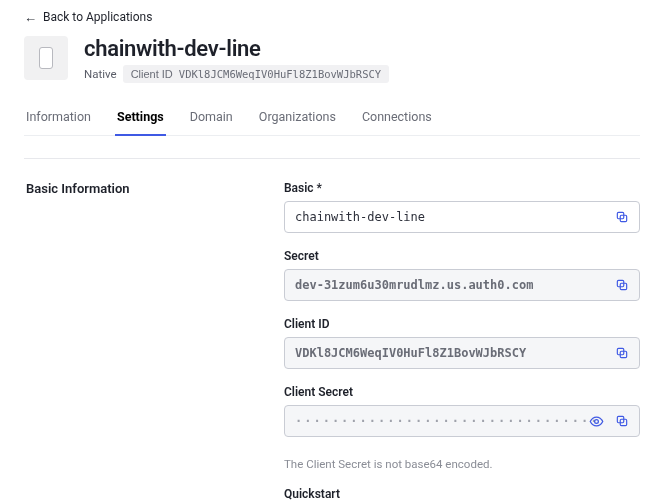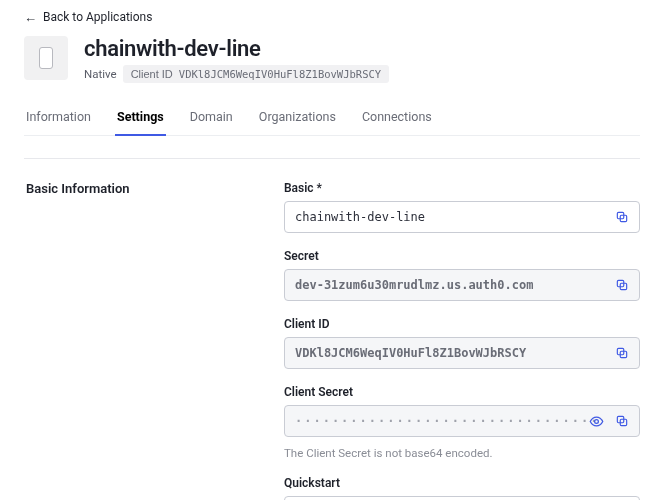--- a/index.html
+++ b/index.html
@@ -144,21 +144,21 @@
   .icon-btn {
     width: 24px; height: 24px;
     display: flex; align-items: center; justify-content: center;
     cursor: pointer;
     border-radius: 3px;
   }
   .icon-btn svg { stroke: #3f59e4; fill: none; }
   .hint {
     font-size: 11.5px;
     color: #8a8d96;
-    margin-top: 9px;
+    margin-top: 20px;
   }
   .ta {
     font-family: -apple-system, sans-serif;
     min-height: 58px;
     resize: none;
     padding-right: 10px;
     color: #2c2f3a;
   }
   .ta::placeholder { color: #a9acb4; }
 </style>

